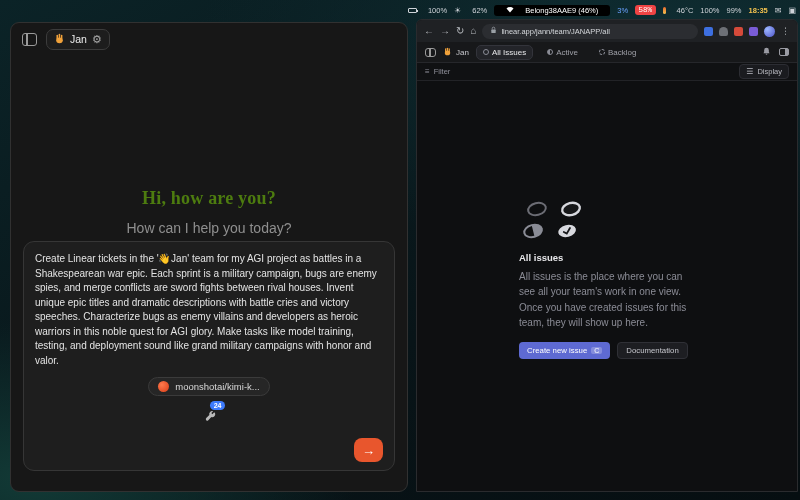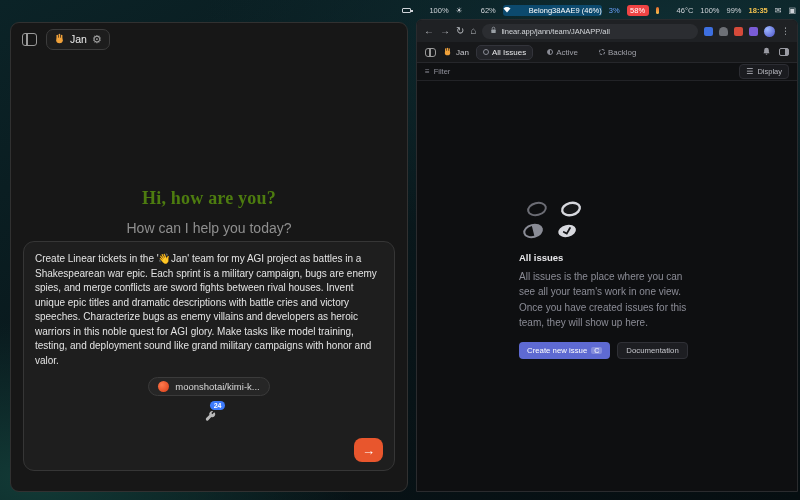--- a/index.html
+++ b/index.html
@@ -38,26 +38,26 @@
   .prompt { font-size:10px; line-height:1.45; color:#e3e3e3; cursor:text; }
   .card-row { display:flex; align-items:center; gap:12px; margin-top:9px;flex-direction:column; }
   .model-pill { display:flex; align-items:center; gap:6px; background:#262626; border:1px solid #3b3b3b; border-radius:14px; padding:3px 9px; font-size:9.5px; color:#d8d8d8; cursor:pointer; }
   .model-dot { width:11px; height:11px; border-radius:50%; background:radial-gradient(circle at 35% 35%, #ff7a4d, #d93d17); flex:0 0 auto; }
   .tools-wrap { position:relative; cursor:pointer; margin-left:2px; }
   .badge { position:absolute; top:-7px; right:-9px; background:#3d7bfd; color:#fff; font-size:7px; font-weight:bold; border-radius:8px; padding:1px 3.5px; }
   .send-btn { margin-left:auto; width:29px; height:24px; border:none; background:#e8562d; color:#fff; border-radius:8px; font-size:13px; line-height:1; display:flex; align-items:center; justify-content:center; cursor:pointer; }
 
   
   .statusbar { position:absolute; left:420px; top:3px; right:4px; height:14px; display:flex; align-items:center; justify-content:flex-end; gap:7px; font-size:7.5px; color:#cfd3d8; white-space:nowrap; }
-  .chip { display:flex; align-items:center; gap:18px;justify-content:space-between; }
+  .chip { display:flex; align-items:center; gap:11px;justify-content:space-between; }
   .bat { width:9px; height:5px; border:1px solid #cfd3d8; border-radius:1px; position:relative; display:inline-block; }
   .bat::after { content:""; position:absolute; right:-2.4px; top:1px; width:1.4px; height:2.5px; background:#cfd3d8; }
-  .chip-wifi { background:#0c4a6e; color:#fff; border-radius:3px; padding:1px 0; }
+  .chip-wifi { background:#000000; color:#fff; border-radius:3px; padding:1px 12px; }
   .chip-cpu { color:#6aa2ff; }
-  .chip-mem { background:#ef4444; color:#fff; border-radius:3px; padding:1px 3.5px; }
+  .chip-mem { background:#ef4444; color:#fff; border-radius:3px; padding:1px 3.5px;font-family:Liberation Mono, monospace; }
   .therm { width:3px; height:7px; background:linear-gradient(#e86a2d,#f2c14e); border-radius:2px; display:inline-block; }
   .chip-time { color:#f2c14e; font-weight:bold; }
   .sb-glyph { font-size:8px; color:#cfd3d8; }
 
   
   .browser { position:absolute; left:416px; top:19px; width:382px; height:473px; background:#121316; border:1px solid #2a2b2e; border-radius:6px 6px 0 0; display:flex; flex-direction:column; overflow:hidden; }
   .navbar { height:22px; flex:0 0 auto; background:#1f2124; display:flex; align-items:center; gap:6px; padding:0 7px; color:#b9bcc1; }
   .nav-glyph { font-size:10px; line-height:1; cursor:pointer; color:#b9bcc1; }
   .addressbar { flex:1; height:15px; background:#2b2d31; border-radius:8px; display:flex; align-items:center; gap:4px; padding:0 8px; font-size:7.5px; color:#d4d7db; cursor:text; overflow:hidden; }
   .ext { width:9px; height:9px; border-radius:2px; cursor:pointer; flex:0 0 auto; }

